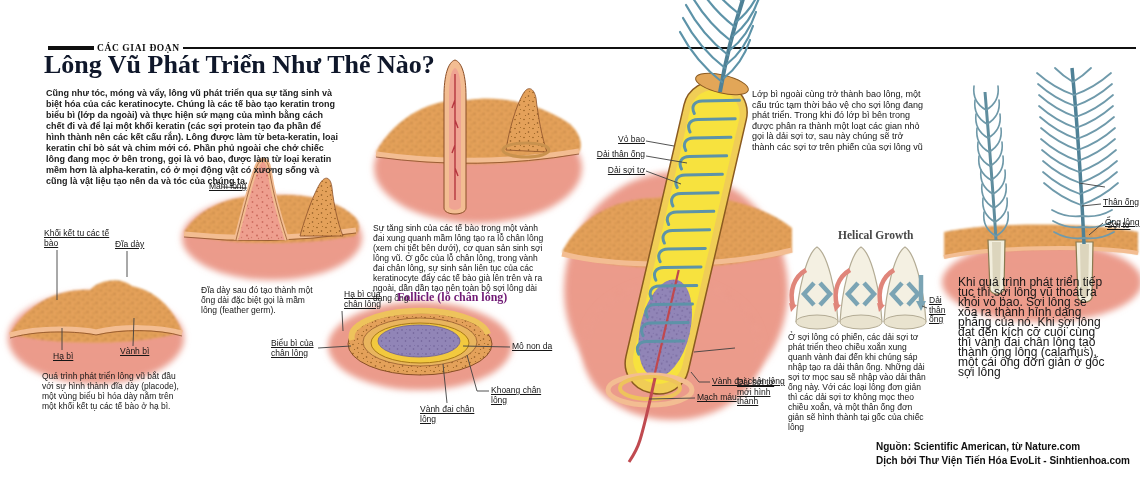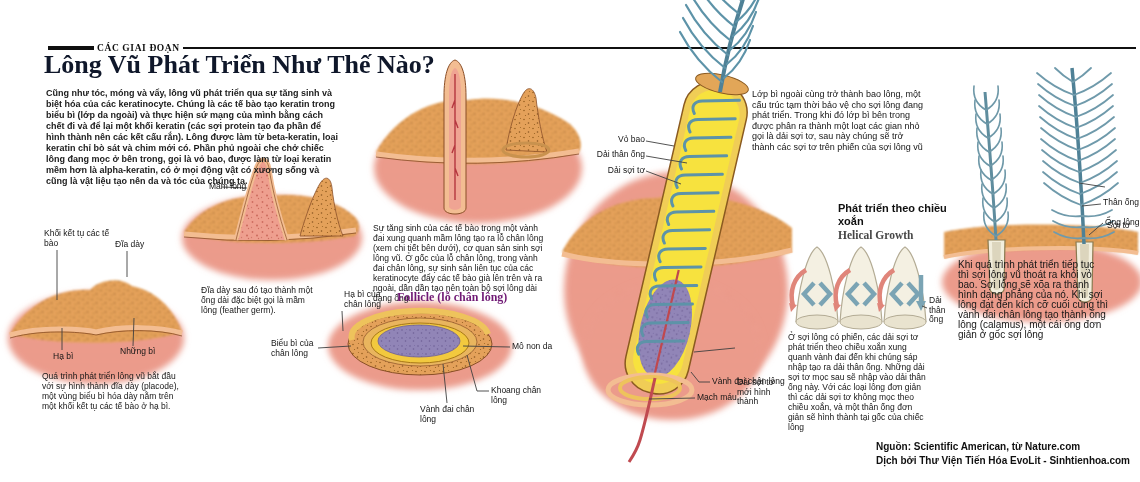--- a/index.html
+++ b/index.html
@@ -5,21 +5,21 @@
   html,body{margin:0;padding:0;background:#fff;}
   #canvas{position:relative;width:1140px;height:482px;background:#fff;overflow:hidden;
           font-family:"Liberation Sans",sans-serif;color:#1b1b1b;}
   .art{position:absolute;left:0;top:0;z-index:2;}
   .kicker{position:absolute;left:48px;top:43px;width:1088px;display:flex;align-items:center;z-index:1;}
   .rule-thick{width:46px;height:4px;background:#101010;}
   .kicker-text{font:700 9.5px "Liberation Serif",serif;letter-spacing:.6px;color:#101010;padding:0 3px;white-space:nowrap;}
   .rule-thin{flex:1;height:2.5px;background:#101010;}
   .title{position:absolute;left:44px;top:50px;font:700 26px "Liberation Serif",serif;color:#0f172a;z-index:3;white-space:nowrap;}
   .intro{position:absolute;left:46px;top:88px;width:296px;font:700 9px/11px "Liberation Sans",sans-serif;z-index:3;}
-  .lbl{position:absolute;font:8.5px/9.5px "Liberation Sans",sans-serif;color:#161616;z-index:3;}
+  .lbl{position:absolute;font:8.5px/9.5px "Liberation Sans",sans-serif;color:#161616;z-index:3;text-decoration:underline;}
   .cap{position:absolute;font:8.5px/10px "Liberation Sans",sans-serif;color:#161616;z-index:3;}
   .para{position:absolute;font:9px/10.5px "Liberation Sans",sans-serif;color:#161616;z-index:3;}
   .r{text-align:right;}
   .ftitle{position:absolute;font:700 12px "Liberation Serif",serif;color:#701a75;z-index:3;white-space:nowrap;}
   .hvi{position:absolute;left:838px;top:202px;width:112px;font:700 11px/13px "Liberation Sans",sans-serif;color:#101010;z-index:3;}
   .hen{position:absolute;left:838px;top:229px;font:700 11.5px "Liberation Serif",serif;color:#474747;z-index:3;}
   .footer{position:absolute;left:876px;top:440px;width:262px;font:700 10px/14px "Liberation Sans",sans-serif;color:#101010;z-index:3;}
 </style>
 </head>
 <body>
@@ -261,21 +261,21 @@
       <line x1="927" y1="308" x2="922" y2="306"></line>
       <line x1="1105" y1="187" x2="1079" y2="183"></line>
       <line x1="1101" y1="204" x2="1082" y2="206"></line>
       <line x1="1103" y1="223" x2="1089" y2="235"></line>
     </g>
   </svg>
 
   <div class="lbl" style="left:44px;top:229px;width:68px;">Khối kết tụ các tế bào</div>
   <div class="lbl" style="left:115px;top:240px;">Đĩa dày</div>
   <div class="lbl" style="left:53px;top:352px;">Hạ bì</div>
-  <div class="lbl" style="left:120px;top:347px;">Những bì</div>
+  <div class="lbl" style="left:120px;top:347px;">Vành bì</div>
   <div class="cap" style="left:42px;top:371px;width:142px;">Quá trình phát triển lông vũ bắt đầu với sự hình thành đĩa dày (placode), một vùng biểu bì hóa dày nằm trên một khối kết tụ các tế bào ở hạ bì.</div>
 
   <div class="lbl" style="left:186px;top:182px;padding-left:23px;">Mầm lông</div>
   <div class="cap" style="left:373px;top:223px;width:178px;">Sự tăng sinh của các tế bào trong một vành đai xung quanh mầm lông tạo ra lỗ chân lông (xem chi tiết bên dưới), cơ quan sản sinh sợi lông vũ. Ở gốc của lỗ chân lông, trong vành đai chân lông, sự sinh sản liên tục của các keratinocyte đẩy các tế bào già lên trên và ra ngoài, dần dần tạo nên toàn bộ sợi lông dài dạng ống.</div>
 
   <div class="cap" style="left:201px;top:285px;width:112px;">Đĩa dày sau đó tạo thành một ống dài đặc biệt gọi là mầm lông (feather germ).</div>
 
   <div class="ftitle" style="left:397px;top:290px;">Follicle  (lỗ chân lông)</div>
   <div class="lbl" style="left:325px;top:290px;width:50px;margin-left:19px;">Hạ bì của chân lông</div>
   <div class="lbl" style="left:271px;top:339px;width:55px;">Biểu bì của chân lông</div>
@@ -284,28 +284,27 @@
   <div class="lbl" style="left:491px;top:386px;width:60px;">Khoang chân lông</div>
 
   <div class="lbl r" style="left:600px;top:135px;width:45px;">Vỏ bao</div>
   <div class="lbl r" style="left:592px;top:150px;width:53px;">Dải thân ống</div>
   <div class="lbl r" style="left:600px;top:166px;width:45px;">Dải sợi tơ</div>
   <div class="lbl" style="left:737px;top:332px;width:48px;margin-top:46px;">Dải sợi tơ mới hình thành</div>
   <div class="lbl" style="left:712px;top:377px;width:90px;">Vành đai chân lông</div>
   <div class="lbl" style="left:697px;top:393px;">Mạch máu</div>
   <div class="para" style="left:752px;top:89px;width:172px;">Lớp bì ngoài cùng trở thành bao lông, một cấu trúc tạm thời bảo vệ cho sợi lông đang phát triển. Trong khi đó lớp bì bên trong được phân ra thành một loạt các gian nhỏ gọi là dải sợi tơ, sau này chúng sẽ trở thành các sợi tơ trên phiến của sợi lông vũ</div>
 
-  <div class="hvi">Phát triển theo chiều xoắn</div>
   <div class="hen">Helical Growth</div>
   <div class="lbl" style="left:929px;top:296px;width:30px;">Dải thân ống</div>
   <div class="para" style="left:788px;top:332px;width:140px;font-size:8.5px;line-height:10px;">Ở sợi lông có phiến, các dải sợi tơ phát triển theo chiều xoắn xung quanh vành đai đến khi chúng sáp nhập tạo ra dải thân ống. Những dải sợi tơ mọc sau sẽ nhập vào dải thân ống này. Với các loại lông đơn giản thì các dải sợi tơ không mọc theo chiều xoắn, và một thân ống đơn giản sẽ hình thành tại gốc của chiếc lông</div>
 
   <div class="lbl" style="left:1107px;top:176px;margin-top:45px;">Sợi tơ</div>
   <div class="lbl" style="left:1103px;top:198px;">Thân ống</div>
   <div class="lbl" style="left:1105px;top:218px;">Ống lông</div>
-  <div class="para" style="left:958px;top:260px;width:150px;font-size:10px;line-height:10px;">Khi quá trình phát triển tiếp tục thì sợi lông vũ thoát ra khỏi vỏ bao. Sợi lông sẽ xõa ra thành hình dạng phẳng của nó. Khi sợi lông đạt đến kích cỡ cuối cùng thì vành đai chân lông tạo thành ống lông (calamus), một cái ống đơn giản ở gốc sợi lông</div>
+  <div class="para" style="left:958px;top:277px;width:150px;font-size:12px;line-height:10px;">Khi quá trình phát triển tiếp tục thì sợi lông vũ thoát ra khỏi vỏ bao. Sợi lông sẽ xõa ra thành hình dạng phẳng của nó. Khi sợi lông đạt đến kích cỡ cuối cùng thì vành đai chân lông tạo thành ống lông (calamus), một cái ống đơn giản ở gốc sợi lông</div>
 
   <div class="footer">
     <div>Nguồn: Scientific American, từ Nature.com</div>
     <div>Dịch bởi Thư Viện Tiến Hóa EvoLit - Sinhtienhoa.com</div>
   </div>
 
 </div>
 
 </body></html>

